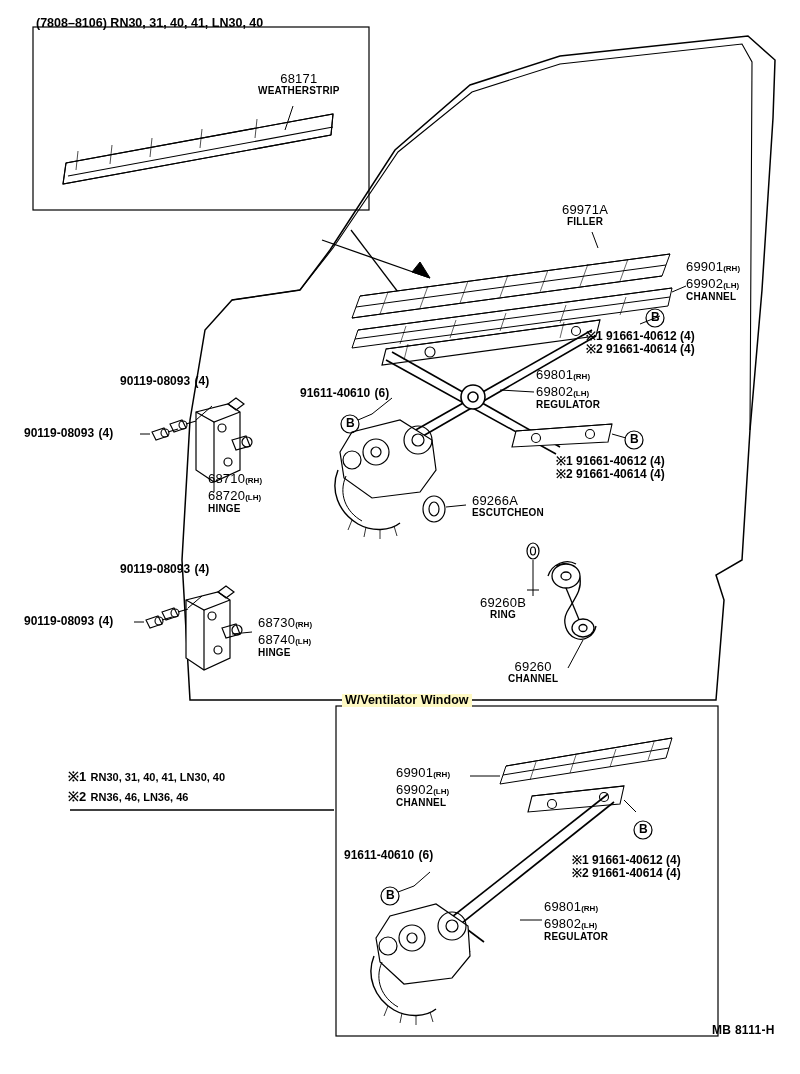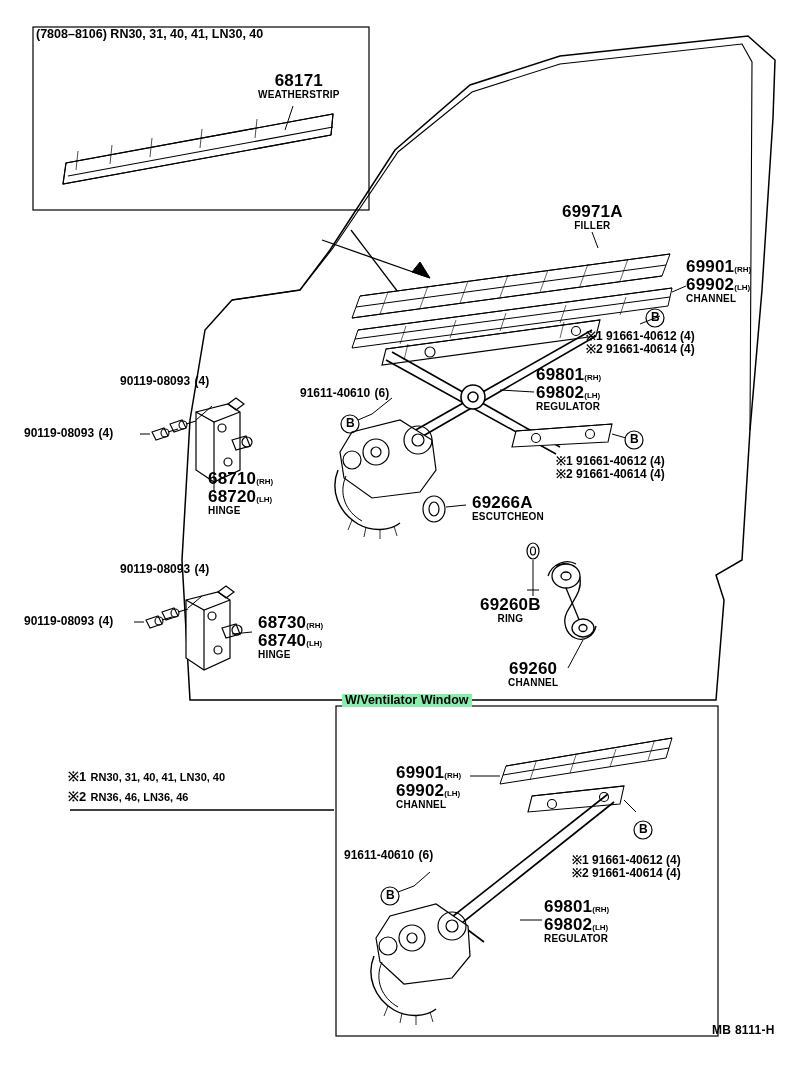--- a/index.html
+++ b/index.html
@@ -1,21 +1,21 @@
 <!DOCTYPE html>
 <html><head>
 <meta charset="utf-8">
 <style>
   html,body{margin:0;padding:0;background:#fff;}
   body{width:800px;height:1074px;position:relative;overflow:hidden;
        font-family:"Liberation Sans",sans-serif;color:#000;}
   .diagram{position:absolute;left:0;top:0;width:800px;height:1074px;}
   svg{position:absolute;left:0;top:0;width:800px;height:1074px;}
   .lbl{position:absolute;white-space:nowrap;line-height:1.05;}
-  .pn{font-size:17px;font-weight:bold;letter-spacing:.2px;}
+  .pn{font-size:13px;font-weight:normal;letter-spacing:.2px;}
   .pn-sm{font-size:12px;font-weight:bold;}
   .sub{font-size:10px;font-weight:bold;letter-spacing:.2px;}
   .side{font-size:8px;font-weight:bold;}
   .hdr{font-size:12.5px;font-weight:bold;}
   .note{font-size:11px;font-weight:bold;}
   .code{font-size:12px;font-weight:bold;letter-spacing:.3px;}
   .star{font-size:13px;font-weight:bold;}
   .rowline{display:block;}
   .cen{text-align:center;}
 </style>
@@ -248,21 +248,21 @@
     </g>
     <circle cx="390" cy="896" r="9" stroke-width="1.2"></circle>
     <path d="M398 892 L414 886" stroke-width="1"></path>
     <path d="M430 872 L414 886" stroke-width="1"></path>
     <path d="M520 920 L542 920" stroke-width="1"></path>
 
     <path d="M70 810 L334 810" stroke-width="1.4"></path>
   </g>
 </svg>
 
-<div class="lbl hdr" style="left:36px;top:28px;">(7808–8106) RN30, 31, 40, 41, LN30, 40</div>
+<div class="lbl hdr" style="left:36px;top:17px;">(7808–8106) RN30, 31, 40, 41, LN30, 40</div>
 
 <div class="lbl cen" style="left:258px;top:72px;">
   <span class="pn rowline">68171</span>
   <span class="sub rowline">WEATHERSTRIP</span>
 </div>
 
 <div class="lbl cen" style="left:562px;top:203px;">
   <span class="pn rowline">69971A</span>
   <span class="sub rowline">FILLER</span>
 </div>
@@ -334,21 +334,21 @@
 <div class="lbl cen" style="left:480px;top:596px;">
   <span class="pn rowline">69260B</span>
   <span class="sub rowline">RING</span>
 </div>
 
 <div class="lbl cen" style="left:508px;top:660px;">
   <span class="pn rowline">69260</span>
   <span class="sub rowline">CHANNEL</span>
 </div>
 
-<div class="lbl hdr" style="left:342px;top:694px;background:#86efac;padding:0 3px;">W/Ventilator Window</div>
+<div class="lbl hdr" style="left:342px;top:694px;background:#fef9c3;padding:0 3px;">W/Ventilator Window</div>
 
 <div class="lbl" style="left:396px;top:764px;">
   <span class="rowline"><span class="pn">69901</span><span class="side">(RH)</span></span>
   <span class="rowline"><span class="pn">69902</span><span class="side">(LH)</span></span>
   <span class="sub rowline">CHANNEL</span>
 </div>
 
 <div class="lbl" style="left:344px;top:846px;">
   <span class="pn-sm">91611-40610</span>
   <span class="pn-sm">(6)</span>

